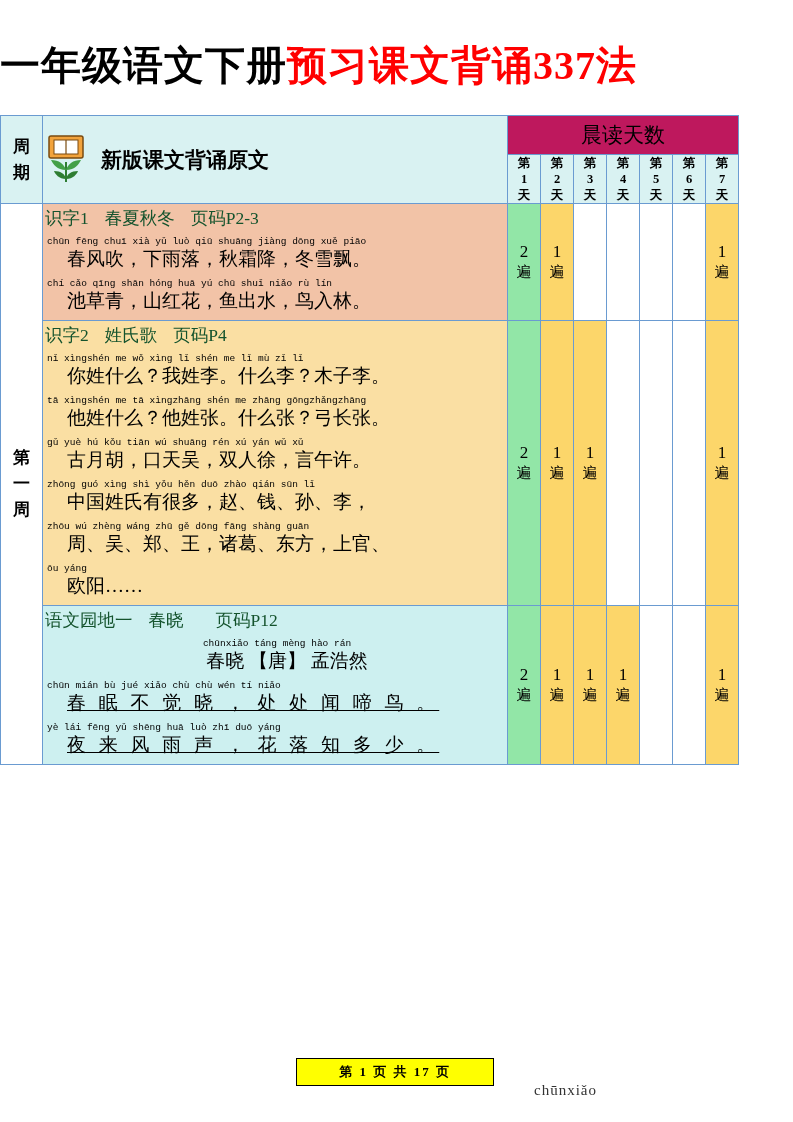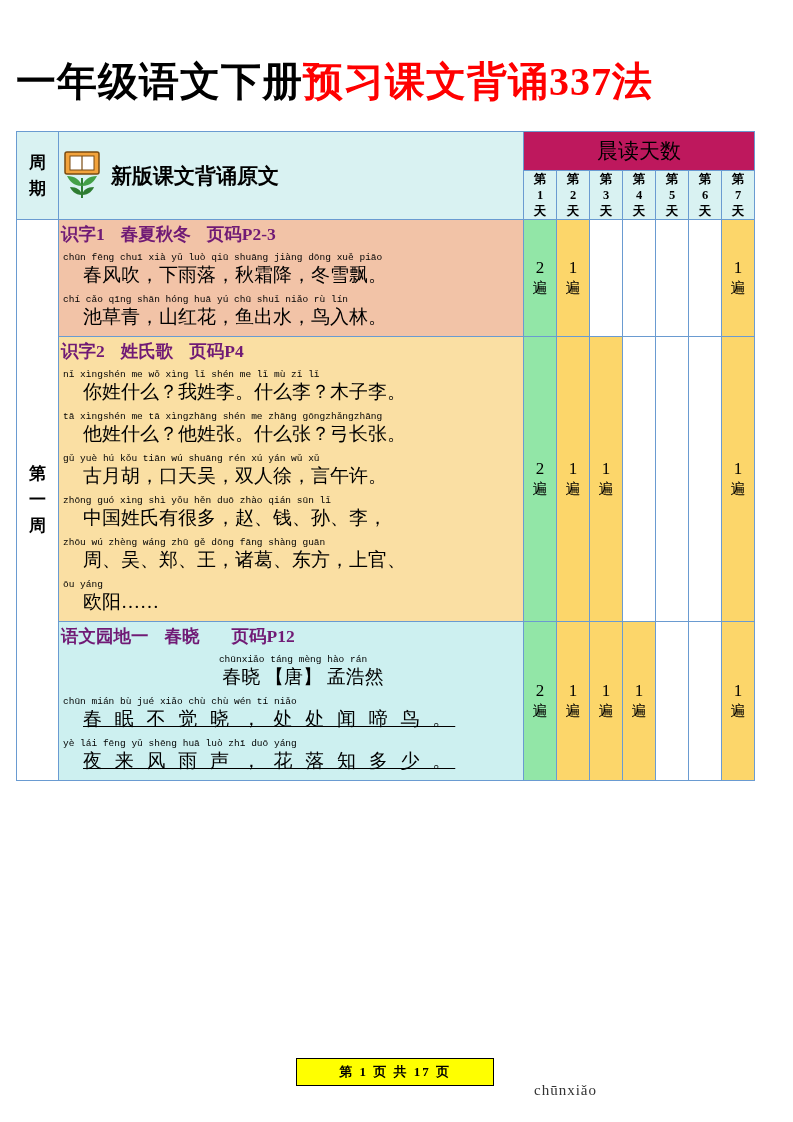--- a/index.html
+++ b/index.html
@@ -7,21 +7,21 @@
     width:793px;height:1122px;
     background:#ffffff;
     font-family:"Liberation Serif", serif;
     position:relative;
     overflow:hidden;
   }
   .page{
     position:relative;
     width:631px;height:1122px;
     box-sizing:border-box;
-    padding:16px;
+    padding:0;
   }
   
   .title{
     text-align:center;
     font-size:40px;
     font-weight:bold;
     letter-spacing:1px;
     padding:38px 0 22px 0;
     white-space:nowrap;
   }
@@ -48,21 +48,21 @@
     font-size:17px;
     font-weight:bold;
     line-height:26px;
   }
   .hdr-main{
     background:#d9f2f2;
     text-align:left;
     padding-left:10px;
   }
   .hdr-main-inner{
-    display:flex;align-items:center;gap:6px;
+    display:flex;align-items:center;gap:12px;
   }
   .hdr-main-text{
     font-size:21px;font-weight:bold;color:#000;
   }
   .hdr-days-title{
     background:#be185d;
     text-align:center;
     font-size:21px;
     font-weight:normal;
     height:38px;
@@ -82,22 +82,22 @@
     font-size:17px;
     font-weight:bold;
     line-height:26px;
     width:42px;
   }
   
   .content{
     padding:6px 8px 10px 8px;
   }
   .lesson-title{
-    color:#701a75;
-    font-weight:bold;
+    color:#14532d;
+    font-weight:normal;
     font-size:17.5px;
     margin:2px 0 6px 2px;
     white-space:nowrap;
   }
   .lesson-title .sp{display:inline-block;width:16px;}
   .line{
     margin:2px 0 6px 0;
   }
   .pinyin{
     font-family:Liberation Mono, monospace;

